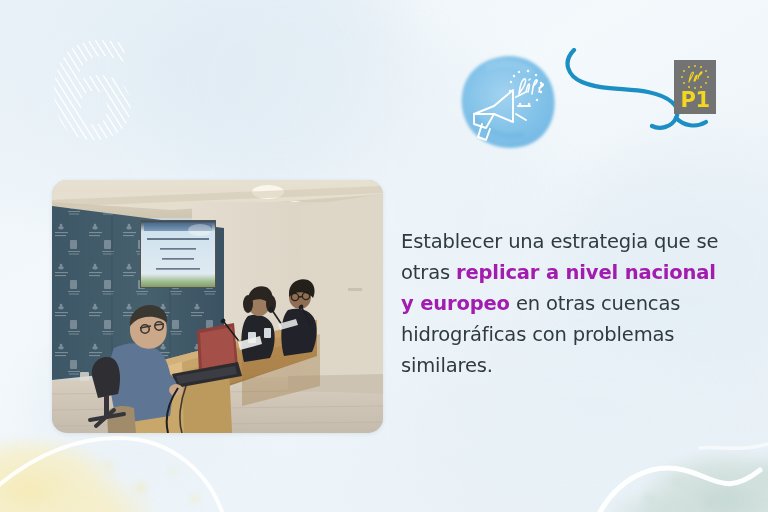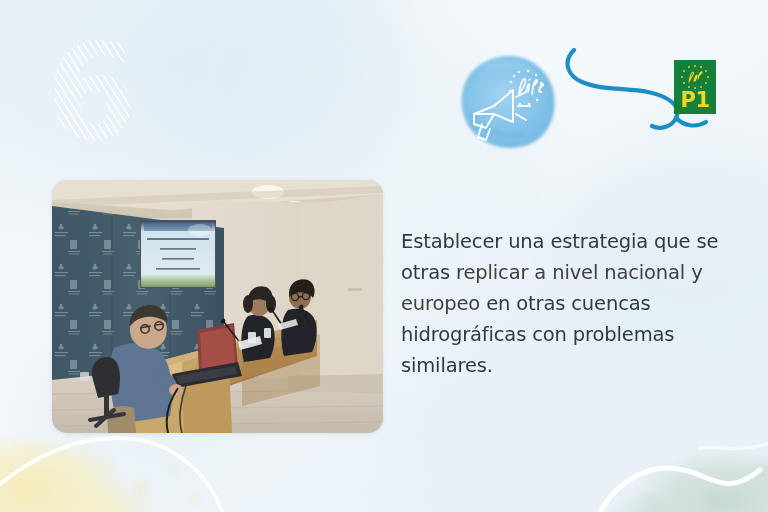--- a/index.html
+++ b/index.html
@@ -150,21 +150,21 @@
     line-height: 17px;
     letter-spacing: -0.2px;
     color: #16161a;
     transform: scaleX(1.02);
     transform-origin: left center;
   }
   .eu-badge {
     position: absolute;
     left: 118px; top: 12px;
     width: 42px; height: 54px;
-    background: #15803d;
+    background: #737373;
     z-index: 4;
   }
   .eu-p1 {
     position: absolute;
     left: 0; right: 0;
     bottom: 3px;
     text-align: center;
     font-family: "DejaVu Sans", sans-serif;
     font-weight: 700;
     font-size: 21px;
@@ -192,22 +192,22 @@
   }
   .body-text {
     margin: 0;
     font-family: "DejaVu Sans", sans-serif;
     font-size: 19.5px;
     line-height: 31px;
     color: #2f3a41;
     letter-spacing: -0.15px;
   }
   .body-text b {
-    font-weight: 400;
-    color: #404040;
+    font-weight: 700;
+    color: #a21caf;
   }
 </style>
 </head>
 <body>
 
 <div id="slide">
 
   <div class="bg-base"></div>
   <div class="bg-cloud cloud-a"></div>
   <div class="bg-cloud cloud-b"></div>

